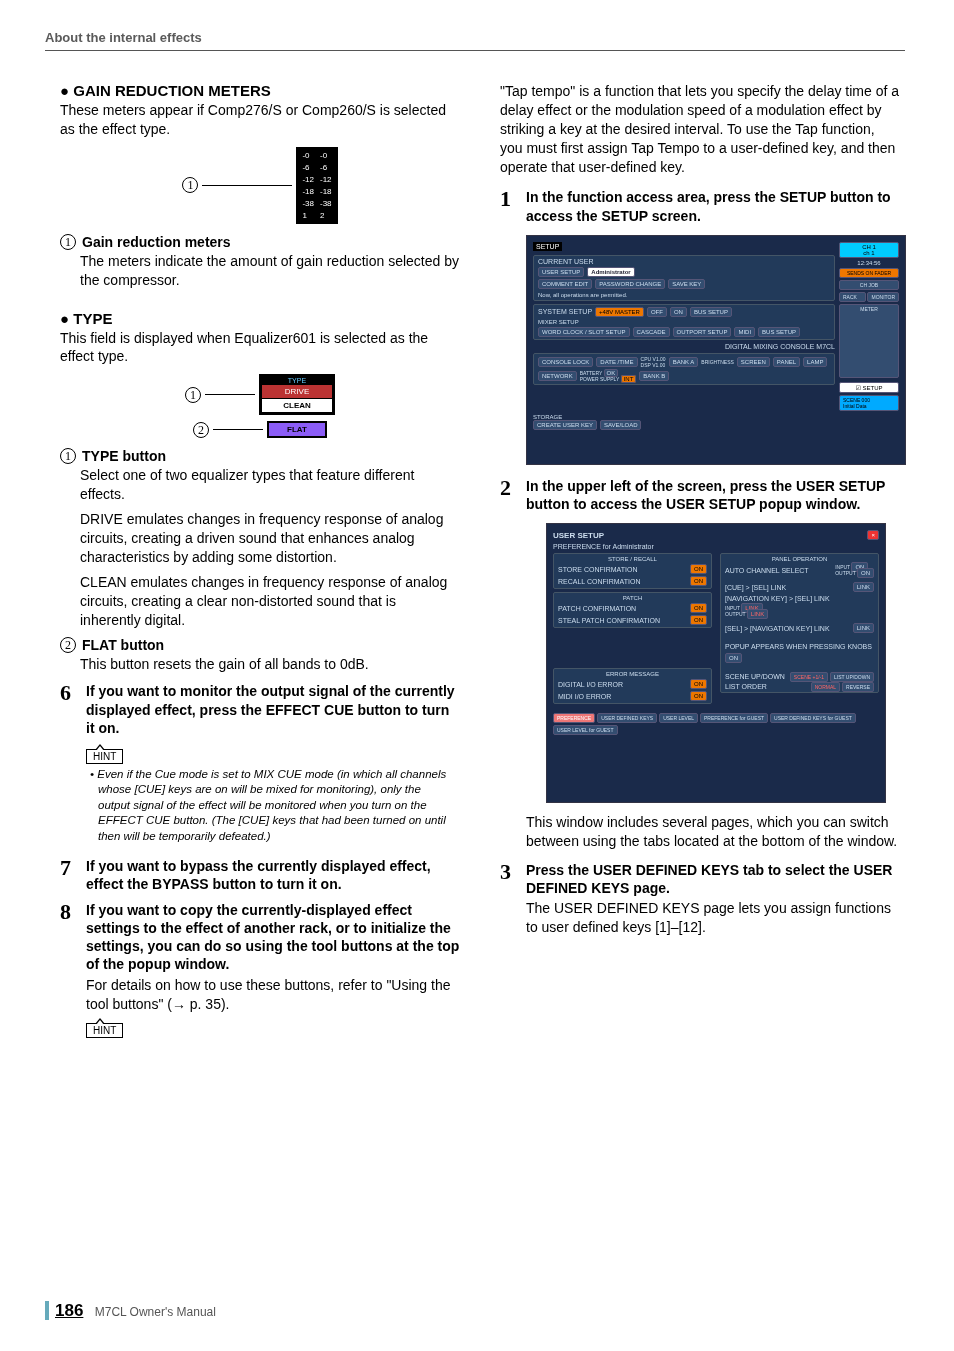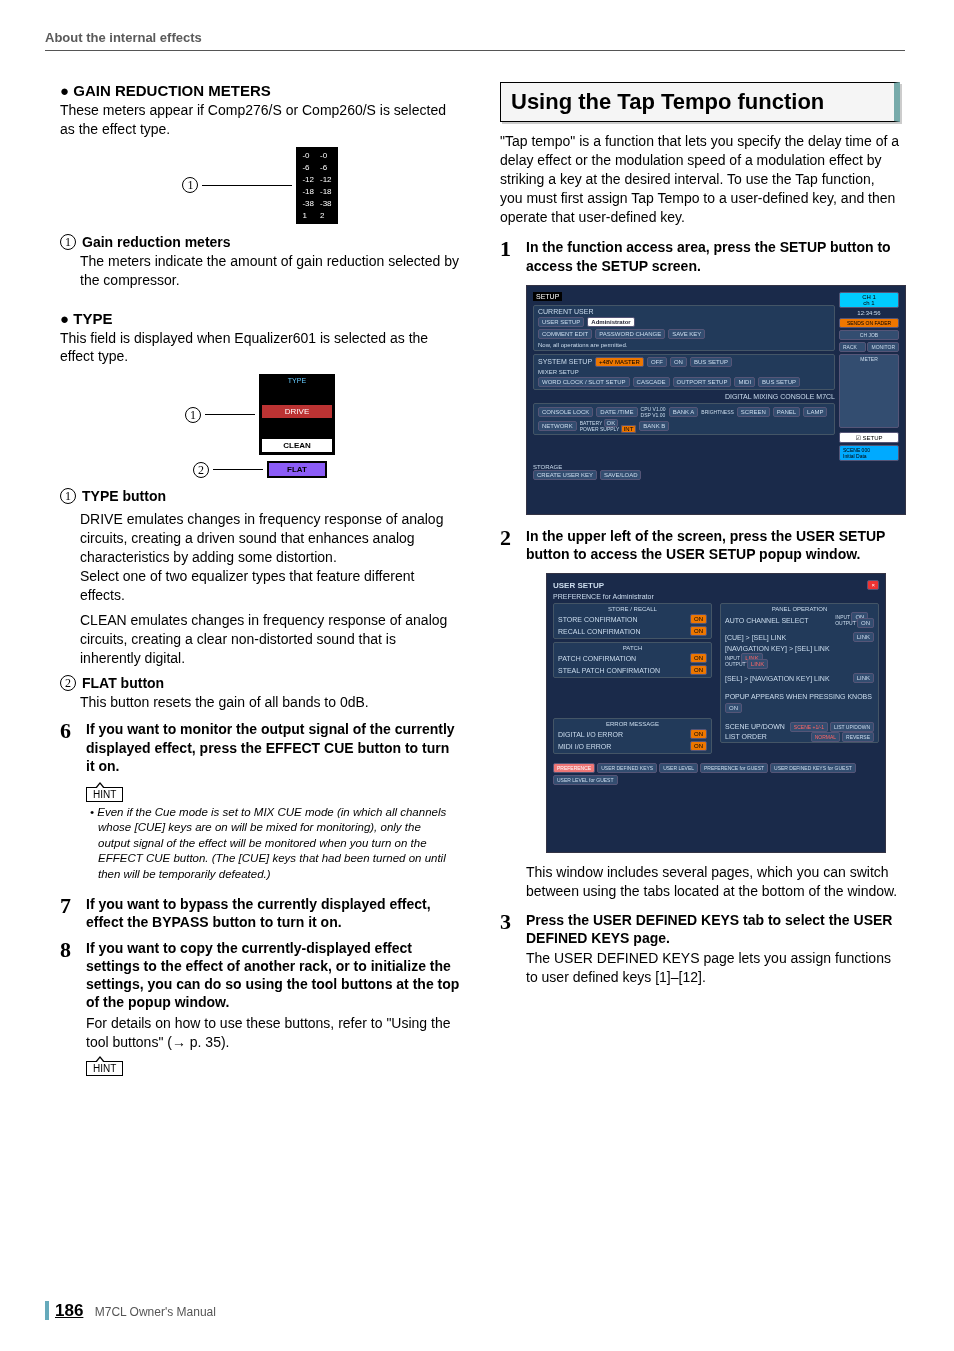--- a/index.html
+++ b/index.html
@@ -180,21 +180,21 @@
     background:#000; color:#fff; font-size:8px;
     padding:4px 6px; display:flex; gap:6px;
   }
   .gr-col { display:flex; flex-direction:column; gap:3px; align-items:flex-start;}
   .gr-lead { width:90px; height:1px; background:#000; position:relative;}
   
   .type-fig { display:flex; flex-direction:column; gap:6px; align-items:center;}
   .type-row { display:flex; align-items:center; gap:4px;}
   .type-box {
     background:#000; padding:3px; font-size:9px; color:#fff; text-align:center;
-    display:flex; flex-direction:column; gap:21px; width:70px;
+    display:flex; flex-direction:column; gap:1px; width:70px;
   }
   .type-btn-drive { background:#b33; color:#fff; padding:2px; font-size:8px;}
   .type-btn-clean { background:#fff; color:#000; padding:2px; font-weight:bold; font-size:8px;}
   .type-btn-flat { background:#8b5cf6; color:#000; padding:2px 18px; font-weight:bold; font-size:8px; border:2px solid #000;}
   
   .ss-box { border:1px solid #456; background:#223a5a; padding:2px 4px; margin-bottom:3px; border-radius:2px;}
   .ss-row { display:flex; gap:3px; flex-wrap:wrap; align-items:center;}
   .ss-btn { background:#334d70; border:1px solid #557; padding:1px 3px; border-radius:2px; font-size:6px;}
   .ss-btn.on { background:#e70; color:#000;}
   .ss-title { background:#000; color:#fff; padding:1px 3px; font-size:7px; display:inline-block;}
@@ -263,22 +263,22 @@
           <div style="width:50px;height:1px;background:#000"></div>
           <div class="type-btn-flat">FLAT</div>
         </div>
       </div>
     </div>
 
     <div class="callout-row">
       <span class="callout-num">1</span>
       <span class="callout-title">TYPE button</span>
     </div>
+    <div class="body-text" style="margin-left:20px">Select one of two equalizer types that feature different effects.</div>
     <div class="body-text" style="margin-left:20px;margin-top:6px">DRIVE emulates changes in frequency response of analog circuits, creating a driven sound that enhances analog characteristics by adding some distortion.</div>
-    <div class="body-text" style="margin-left:20px">Select one of two equalizer types that feature different effects.</div>
     <div class="body-text" style="margin-left:20px;margin-top:6px">CLEAN emulates changes in frequency response of analog circuits, creating a clear non-distorted sound that is inherently digital.</div>
 
     <div class="callout-row" style="margin-top:8px">
       <span class="callout-num">2</span>
       <span class="callout-title">FLAT button</span>
     </div>
     <div class="body-text" style="margin-left:20px">This button resets the gain of all bands to 0dB.</div>
 
     <div class="step">
       <div class="step-num">6</div>
@@ -297,21 +297,20 @@
       <div class="step-text">If you want to copy the currently-displayed effect settings to the effect of another rack, or to initialize the settings, you can do so using the tool buttons at the top of the popup window.</div>
     </div>
     <div class="step-body">For details on how to use these buttons, refer to "Using the tool buttons" (→ p. 35).</div>
 
     <div class="hint-box">HINT</div>
 
   </div>
 
   <div class="col">
 
-    <div class="section-heading">Using the Tap Tempo function</div>
     <div class="body-text">"Tap tempo" is a function that lets you specify the delay time of a delay effect or the modulation speed of a modulation effect by striking a key at the desired interval. To use the Tap function, you must first assign Tap Tempo to a user-defined key, and then operate that user-defined key.</div>
 
     <div class="step" style="margin-top:12px">
       <div class="step-num">1</div>
       <div class="step-text">In the function access area, press the SETUP button to access the SETUP screen.</div>
     </div>
 
     <div class="screenshot" style="height:230px">
       <div class="ss-flex">
         <div style="flex:1">

